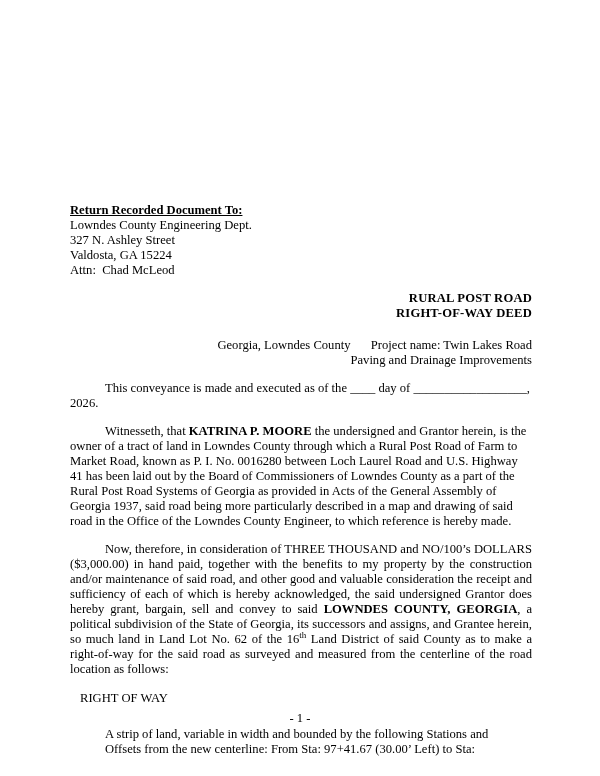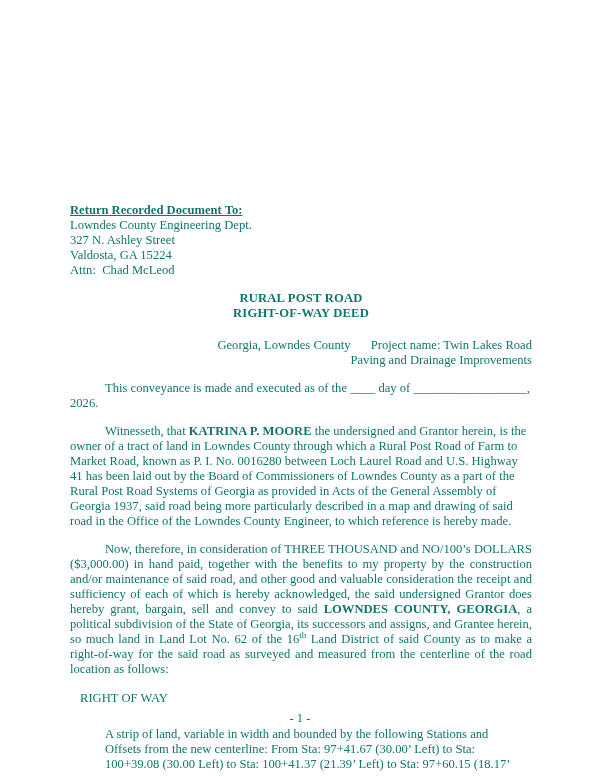--- a/index.html
+++ b/index.html
@@ -1,30 +1,30 @@
 <!DOCTYPE html>
 <html><head>
 <meta charset="utf-8">
 <style>
   html,body{margin:0;padding:0;background:#ffffff;}
   .page{
     position:relative;
     width:600px;height:776px;
     background:#ffffff;
-    color:#0f766e;
+    color:#000000;
     font-family:"Liberation Serif", serif;
     font-size:12.6px;
     line-height:15px;
     overflow:hidden;
     box-sizing:border-box;
   }
   .content{padding:203px 68px 0 70px;}
   .return-heading{font-weight:bold;text-decoration:underline;}
   .addr-line{white-space:pre-wrap;}
-  .doc-title{text-align:center;font-weight:bold;margin-top:13px;letter-spacing:.2px;}
+  .doc-title{text-align:right;font-weight:bold;margin-top:13px;letter-spacing:.2px;}
   .meta-row{display:flex;justify-content:flex-end;margin-top:17px;}
   .meta-right{text-align:right;}
   .u{}
   p{margin:0;}
   .para{margin-top:13px;}
   .indent{text-indent:35px;}
   .just{text-align:justify;}
   .block-indent{margin-left:35px;}
   .row-heading{margin-top:14px;margin-left:10px;}
   .strip{margin-top:21px;}
@@ -62,19 +62,18 @@
 
     <p class="para indent"><span>Witnesseth, that </span><b>KATRINA P. MOORE</b><span> the undersigned and Grantor herein, is the owner of a tract of land in Lowndes County through which a Rural Post Road of Farm to Market Road, known as P. I. No. 0016280 between Loch Laurel Road and U.S. Highway 41 has been laid out by the Board of Commissioners of Lowndes County as a part of the Rural Post Road Systems of Georgia as provided in Acts of the General Assembly of Georgia 1937, said road being more particularly described in a map and drawing of said road in the Office of the Lowndes County Engineer, to which reference is hereby made.</span></p>
 
     <p class="para indent just"><span>Now, therefore, in consideration of THREE THOUSAND and NO/100’s DOLLARS ($3,000.00) in hand paid, together with the benefits to my property by the construction and/or maintenance of said road, and other good and valuable consideration the receipt and sufficiency of each of which is hereby acknowledged, the said undersigned Grantor does hereby grant, bargain, sell and convey to said </span><b>LOWNDES COUNTY, GEORGIA</b><span>, a political subdivision of the State of Georgia, its successors and assigns, and Grantee herein, so much land in Land Lot No. 62 of the 16</span><sup>th</sup><span> Land District of said County as to make a right-of-way for the said road as surveyed and measured from the centerline of the road location as follows:</span></p>
 
     <div class="block-indent row-heading">RIGHT OF WAY</div>
 
     <div class="block-indent strip">
       <div>A strip of land, variable in width and bounded by the following Stations and</div>
       <div>Offsets from the new centerline: From Sta: 97+41.67 (30.00’ Left) to Sta:</div>
-      <div>100+39.08 (30.00 Left) to Sta: 100+41.37 (21.39’ Left) to Sta: 97+60.15 (18.17’</div>
     </div>
 
   </div>
 
   <div class="footer">- 1 -</div>
 </div>
 
 </body></html>

